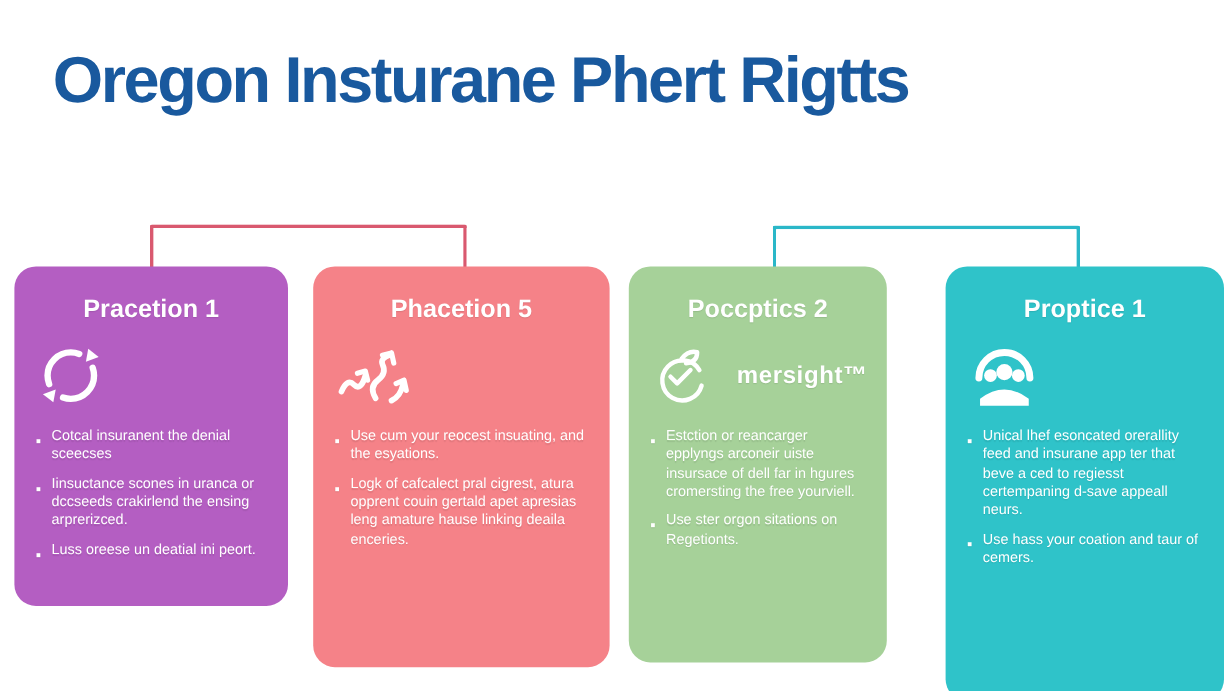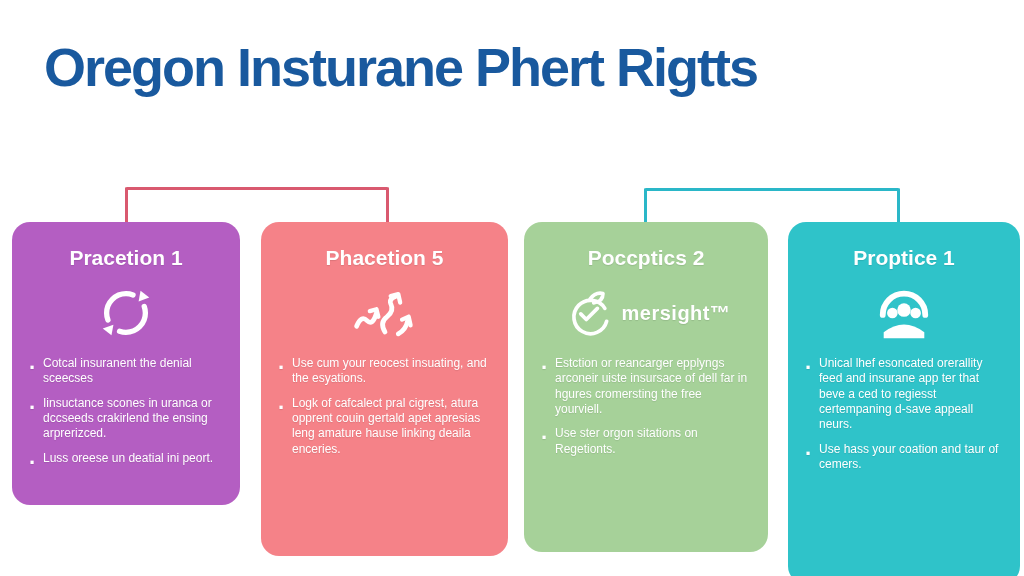--- a/index.html
+++ b/index.html
@@ -30,33 +30,33 @@
     position:absolute;
     top:222px;
     border-radius:18px;
     color:#ffffff;
     box-sizing:border-box;
     padding:20px 16px 16px 16px;
     text-shadow:0 1px 1px rgba(0,0,0,0.10);
   }
   .card1{ left:12px;  width:228px; height:283px; }
   .card2{ left:261px; width:247px; height:334px; }
-  .card3{ left:524px; width:244px; height:330px; }
+  .card3{ left:524px; width:215px; height:330px; }
   .card4{ left:788px; width:232px; height:362px; }
   .card-heading{
     text-align:center;
     font-size:21px;
     font-weight:bold;
     margin:4px 0 10px 0;
   }
   .icon-row{
     height:66px;
     display:flex;
     align-items:center;
-    justify-content:center;
+    justify-content:space-between;
     gap:4px;
     margin-bottom:10px;
   }
   .brand-text{
     font-size:20px;
     font-weight:bold;
     letter-spacing:0.5px;
   }
   ul.bullets{
     list-style:none;

